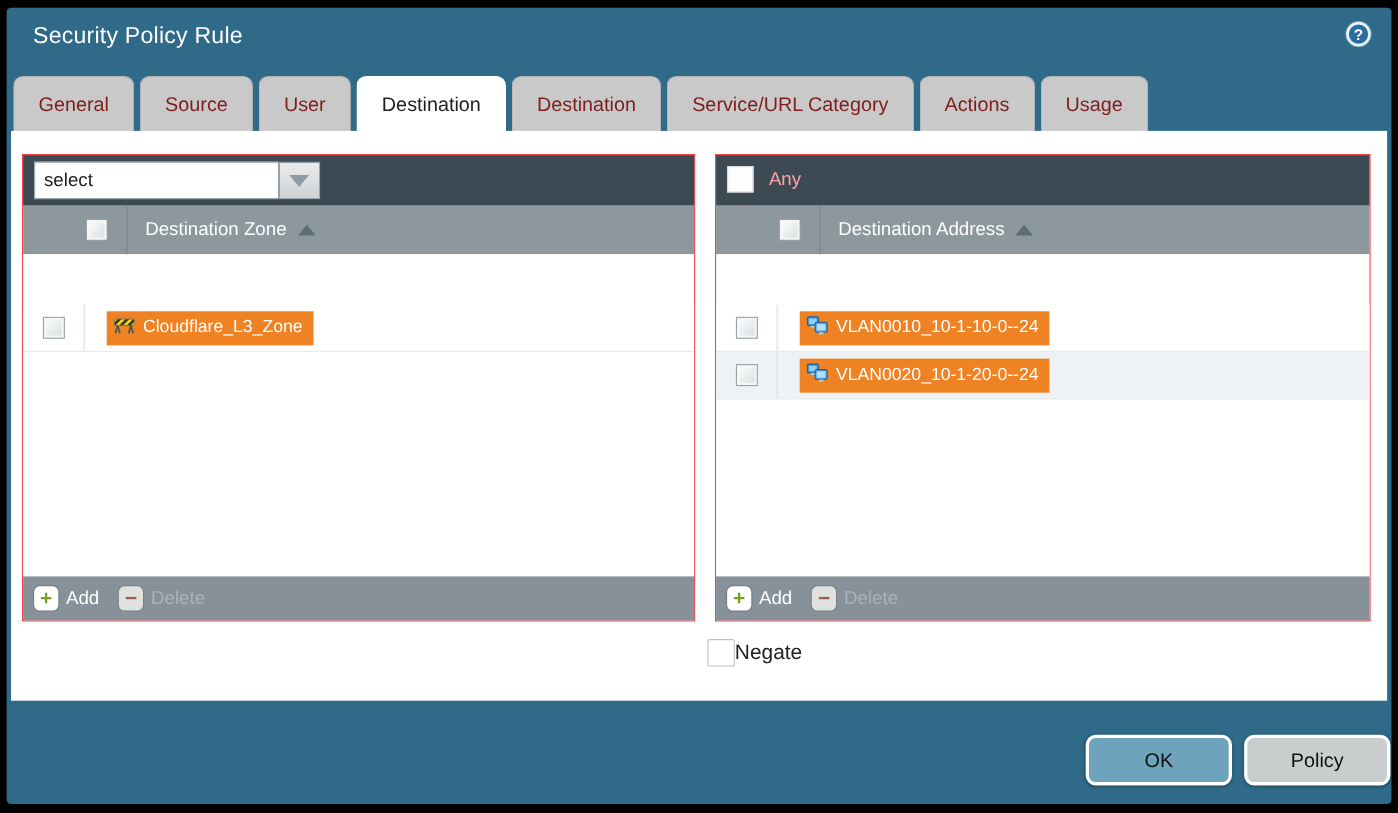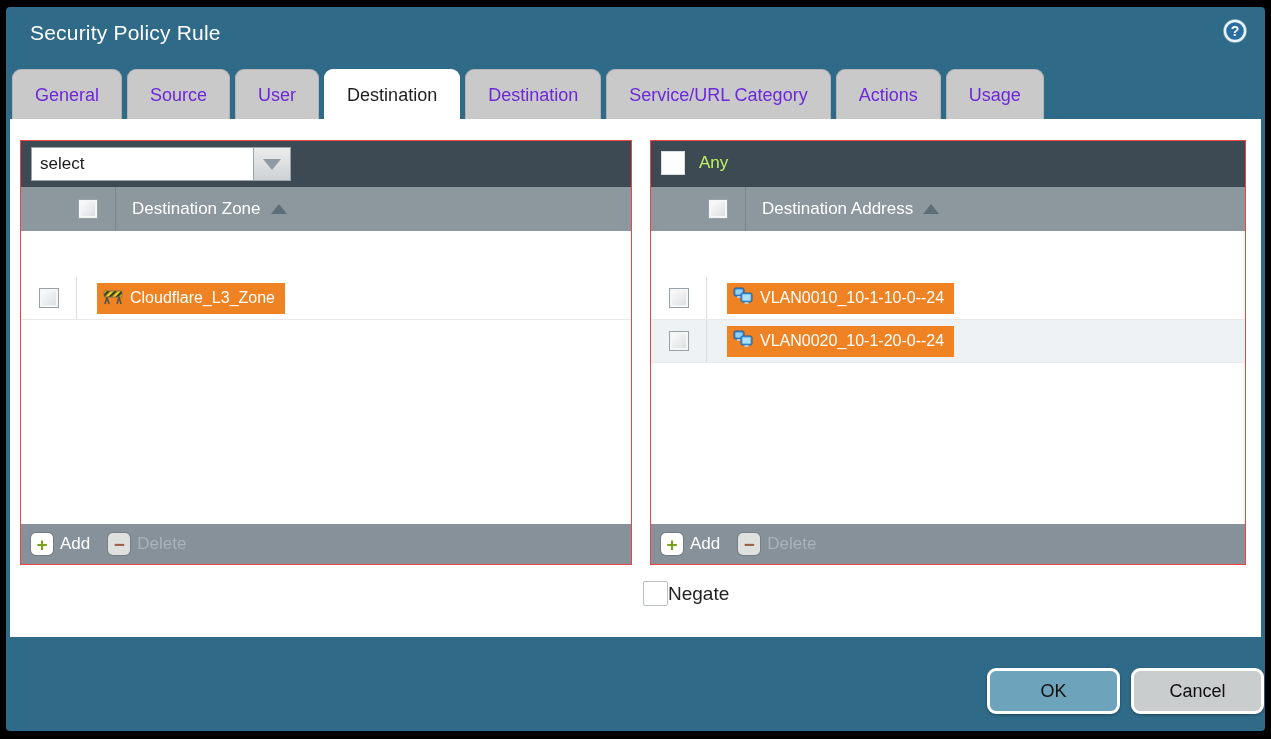--- a/index.html
+++ b/index.html
@@ -17,21 +17,21 @@
     color:#ffffff; font-size:21px; font-weight:400; letter-spacing:0.2px;
   }
   .help-icon { position:absolute; right:16px; top:10px; width:28px; height:28px; cursor:pointer; }
 
   
   .tabs { position:absolute; left:6px; top:62px; height:50px; display:flex; gap:5px; }
   .tab {
     height:50px; line-height:50px; padding:0 22px;
     background:#c9c9c9; border:1px solid #b3b3b3; border-bottom:none;
     border-radius:9px 9px 0 0;
-    color:#6d28d9; font-size:18px; text-align:center; white-space:nowrap;
+    color:#7f1d1d; font-size:18px; text-align:center; white-space:nowrap;
     cursor:pointer;
   }
   .tab.active { background:#ffffff; border-color:#ffffff; color:#1e1e1e; }
 
   
   .content {
     position:absolute; left:4px; top:112px; width:1251px; height:518px;
     background:#ffffff;
   }
 
@@ -55,21 +55,21 @@
   }
   .combo .combo-btn .tri-down {
     width:0; height:0; border-left:9px solid transparent; border-right:9px solid transparent;
     border-top:11px solid #8e9ba3;
   }
 
   .any-row { position:absolute; left:10px; top:10px; display:flex; align-items:center; gap:14px; }
   .cb-white {
     width:24px; height:24px; background:#fdfdfd; border:1px solid #d7dde0; cursor:pointer;
   }
-  .any-label { color:#bef264; font-size:17px; }
+  .any-label { color:#fca5a5; font-size:17px; }
 
   .col-header {
     height:44px; background:#8d979e; flex:0 0 auto; position:relative;
     display:flex; align-items:center; color:#ffffff; font-size:17px;padding-left:39px;
   }
   .col-header .cb-cell {
     width:56px; flex:0 0 auto; display:flex; justify-content:center;
     border-right:1px solid #7b858c; height:100%; align-items:center;
   }
   .cb-small {
@@ -284,15 +284,15 @@
     </div>
 
     <div class="negate">
       <span class="cb-negate"></span>
       <span class="negate-label">Negate</span>
     </div>
 
   </div>
 
   <div class="btn btn-ok">OK</div>
-  <div class="btn btn-cancel">Cancel</div>
+  <div class="btn btn-cancel">Policy</div>
 
 </div>
 
 </body></html>

